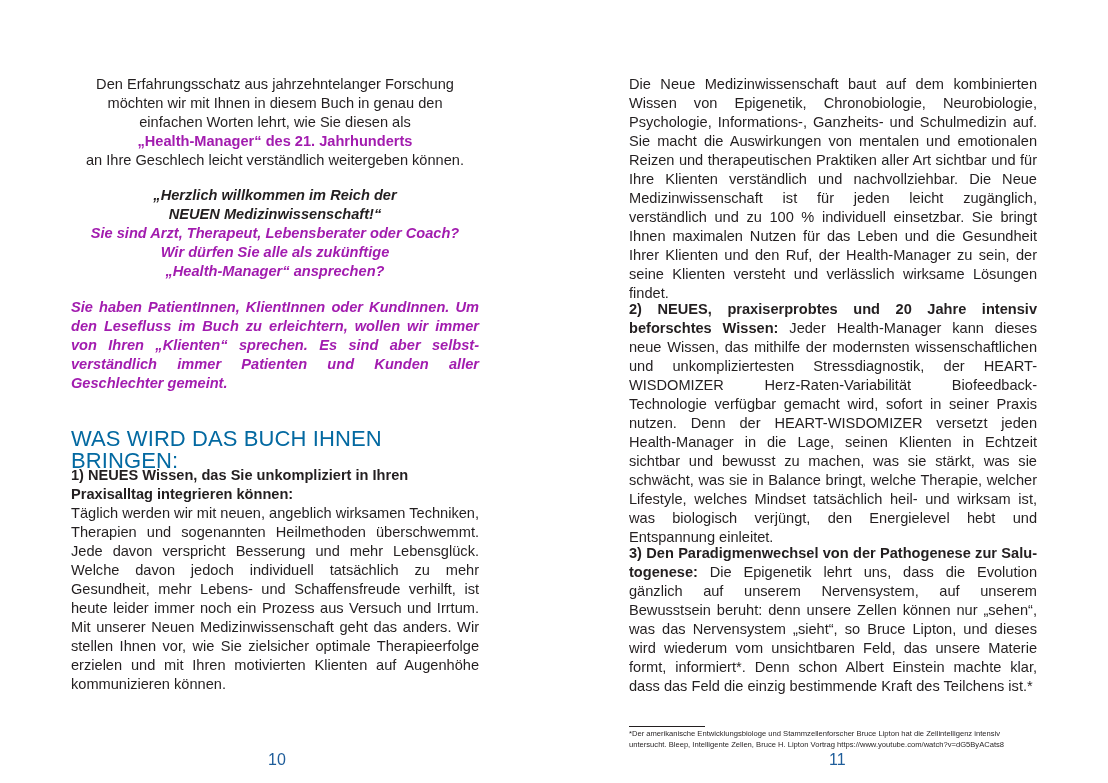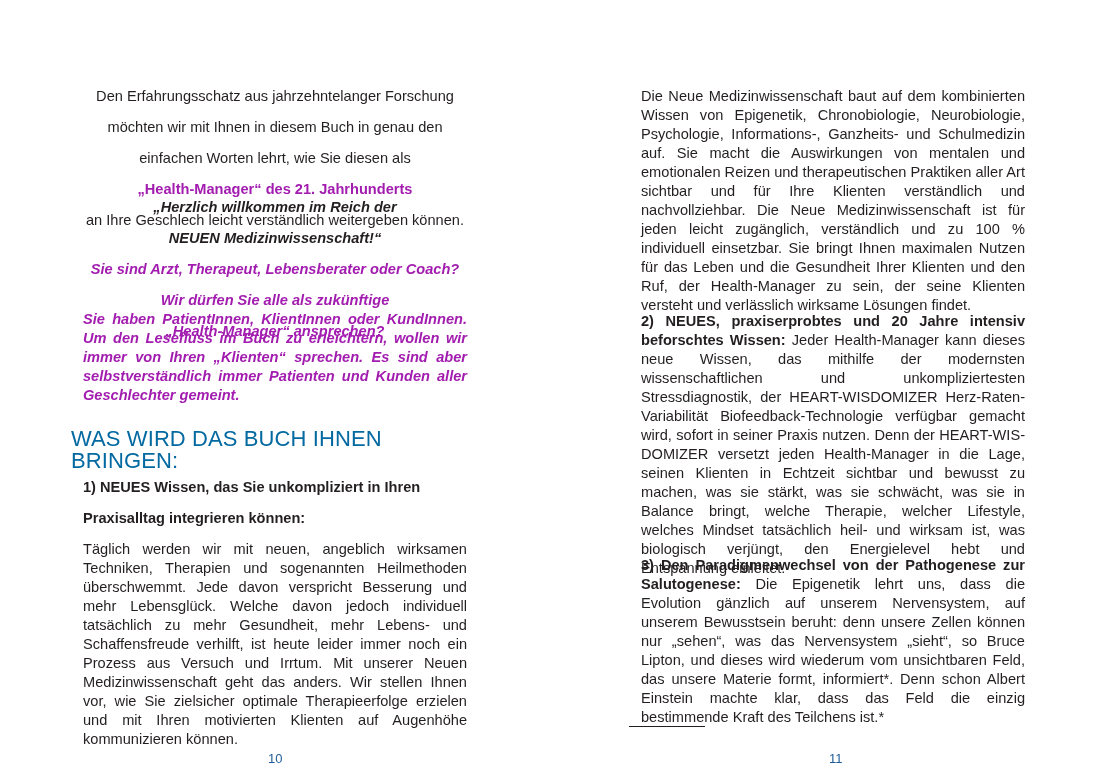--- a/index.html
+++ b/index.html
@@ -11,42 +11,42 @@
   .page-left { left: 0; width: 554px; }
   .page-right { left: 554px; width: 554px; }
   .col { position: absolute; font-size: 14.6px; line-height: 19px; }
   .left-col { left: 71px; width: 408px; }
   .right-col { left: 75px; width: 408px; }
   .center { text-align: center; }
   .justify { text-align: justify; text-align-last: left; }
   .blue { color: #a21caf; }
   .bold { font-weight: bold; }
   .italic { font-style: italic; }
-  p { margin: 12px; }
+  p { margin: 0; }
   .intro { top: 75px; }
   .welcome { top: 186px; }
   .note { top: 298px; }
   .heading {
     top: 428px; font-size: 22px; line-height: 22px; color: #0369a1;
     font-weight: normal; letter-spacing: 0.1px;
   }
   .sec1 { top: 466px; }
   .rc1 { top: 75px; }
   .rc2 { top: 300px; }
   .rc3 { top: 544px; }
   .footnote-rule {
     position: absolute; left: 75px; top: 726px; width: 76px; height: 0;
     border-top: 1px solid #231f20;
   }
   .footnote {
     position: absolute; left: 75px; top: 729px; width: 420px;
     font-size: 7.6px; line-height: 10.5px; color: #231f20;
   }
   .page-num {
-    position: absolute; top: 751px; font-size: 13px; color: #1f5d9a;
+    position: absolute; top: 751px; font-size: 16px; color: #1f5d9a;
   }
   .pn-left { left: 268px; }
   .pn-right { left: 275px; text-align: right; }
 </style>
 </head>
 <body>
 
 <div class="page page-left">
   <div class="col left-col intro center">
     <p>Den Erfahrungsschatz aus jahrzehntelanger Forschung</p>
@@ -86,15 +86,19 @@
 
   <div class="col right-col rc2 justify">
     <p><span class="bold">2) NEUES, praxiserprobtes und 20 Jahre intensiv beforsch­tes Wissen:</span><span> Jeder Health-Manager kann dieses neue Wissen, das mithilfe der modernsten wissenschaftlichen und unkompli­ziertesten Stressdiagnostik, der HEART-WISDOMIZER Herz-Raten-Variabilität Biofeedback-Technologie verfügbar gemacht wird, sofort in seiner Praxis nutzen. Denn der HEART-WIS­DOMIZER versetzt jeden Health-Manager in die Lage, seinen Klienten in Echtzeit sichtbar und bewusst zu machen, was sie stärkt, was sie schwächt, was sie in Balance bringt, welche Therapie, welcher Lifestyle, welches Mindset tatsächlich heil- und wirksam ist, was biologisch verjüngt, den Energielevel hebt und Entspannung einleitet.</span></p>
   </div>
 
   <div class="col right-col rc3 justify">
     <p><span class="bold">3) Den Paradigmenwechsel von der Pathogenese zur Salu­togenese:</span><span> Die Epigenetik lehrt uns, dass die Evolution gänzlich auf unserem Nervensystem, auf unserem Bewusstsein beruht: denn unsere Zellen können nur „sehen“, was das Nervensys­tem „sieht“, so Bruce Lipton, und dieses wird wiederum vom unsichtbaren Feld, das unsere Materie formt, informiert*. Denn schon Albert Einstein machte klar, dass das Feld die einzig bestimmende Kraft des Teilchens ist.*</span></p>
   </div>
 
   <div class="footnote-rule"></div>
+  <div class="footnote">
+    <p>*Der amerikanische Entwicklungsbiologe und Stammzellenforscher Bruce Lipton hat die Zellintelligenz intensiv</p>
+    <p>untersucht. Bleep, Intelligente Zellen, Bruce H. Lipton Vortrag https://www.youtube.com/watch?v=dG5ByACats8</p>
+  </div>
 
   <div class="page-num pn-right">11</div>
 </div>
 
 </body></html>

